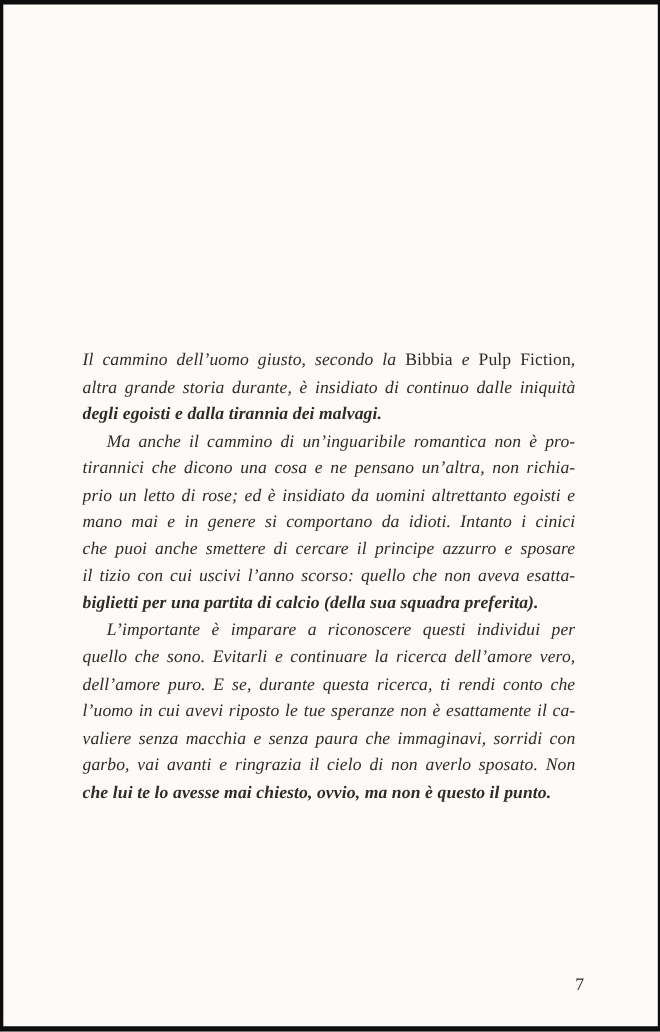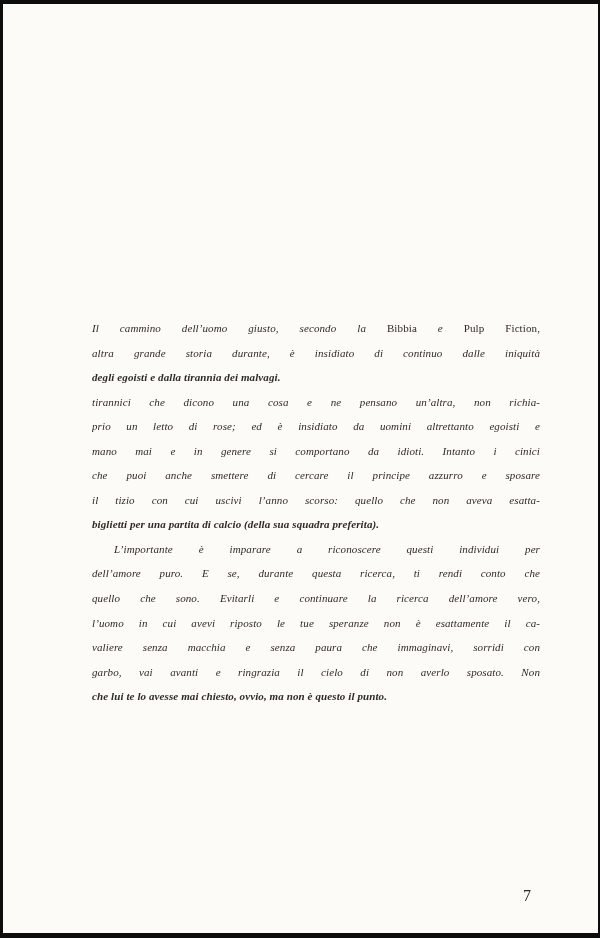--- a/index.html
+++ b/index.html
@@ -10,25 +10,25 @@
     box-sizing: border-box;
     background: var(--page-bg, #fcfbf8);
     border-style: solid;
     border-color: var(--frame-color, #0d0d0d);
     border-width: 4px 2px 5px 3px;
     overflow: hidden;
     font-family: "Liberation Serif", serif;
   }
   .text-block {
     position: absolute;
-    left: 89px;
+    left: 72px;
     top: 312px;
     width: 448px;
     color: var(--ink-color, #2f2a24);
-    font-size: 11px;
+    font-size: 16px;
     font-style: italic;
     letter-spacing: 0.1px;
   }
   .line {
     height: 24.55px;
     line-height: 24.55px;
     text-align: justify;
     text-align-last: justify;
     overflow: hidden;
   }
@@ -50,28 +50,29 @@
   }
 </style>
 </head>
 <body>
 
 <div class="book-page" style="--ink-color: #2f2a24; --page-bg: #fcfbf8; --frame-color: #0d0d0d;">
   <div class="text-block">
       <div class="line"><span>Il cammino dell’uomo giusto, secondo la </span><span class="roman">Bibbia</span><span> e </span><span class="roman">Pulp Fiction</span><span class="roman">,</span></div>
       <div class="line"><span>altra grande storia durante, è insidiato di continuo dalle iniquità</span></div>
       <div class="line end"><span>degli egoisti e dalla tirannia dei malvagi.</span></div>
+      <div class="line indent"><span>Ma anche il cammino di un’inguaribile romantica non è pro-</span></div>
       <div class="line"><span>tirannici che dicono una cosa e ne pensano un’altra, non richia-</span></div>
       <div class="line"><span>prio un letto di rose; ed è insidiato da uomini altrettanto egoisti e</span></div>
       <div class="line"><span>mano mai e in genere si comportano da idioti. Intanto i cinici</span></div>
       <div class="line"><span>che puoi anche smettere di cercare il principe azzurro e sposare</span></div>
       <div class="line"><span>il tizio con cui uscivi l’anno scorso: quello che non aveva esatta-</span></div>
       <div class="line end"><span>biglietti per una partita di calcio (della sua squadra preferita).</span></div>
       <div class="line indent"><span>L’importante è imparare a riconoscere questi individui per</span></div>
+      <div class="line"><span>quello che sono. Evitarli e continuare la ricerca dell’amore vero,</span></div>
       <div class="line"><span>dell’amore puro. E se, durante questa ricerca, ti rendi conto che</span></div>
-      <div class="line"><span>quello che sono. Evitarli e continuare la ricerca dell’amore vero,</span></div>
       <div class="line"><span>l’uomo in cui avevi riposto le tue speranze non è esattamente il ca-</span></div>
       <div class="line"><span>valiere senza macchia e senza paura che immaginavi, sorridi con</span></div>
       <div class="line"><span>garbo, vai avanti e ringrazia il cielo di non averlo sposato. Non</span></div>
       <div class="line end"><span>che lui te lo avesse mai chiesto, ovvio, ma non è questo il punto.</span></div>
     </div>
   <div class="page-number">7</div>
 </div>
 
 </body></html>

